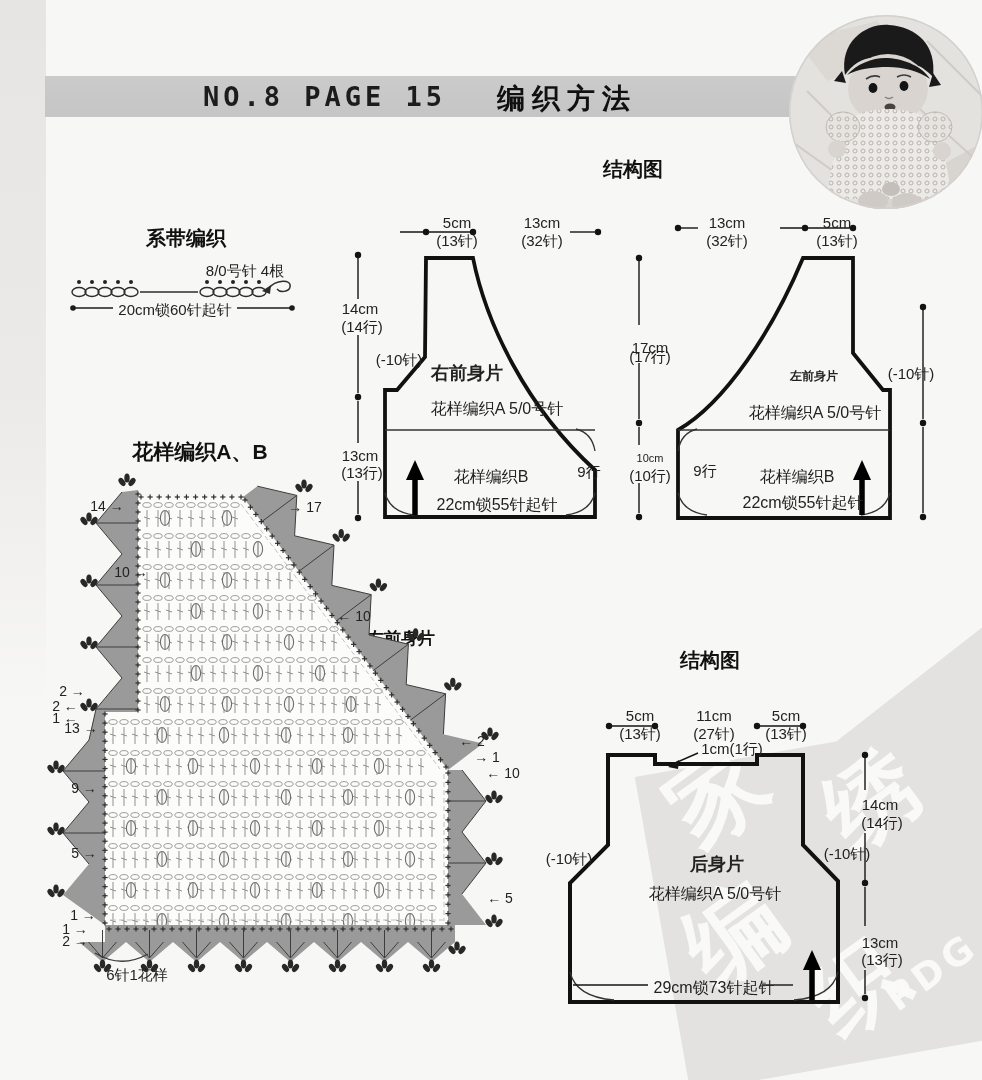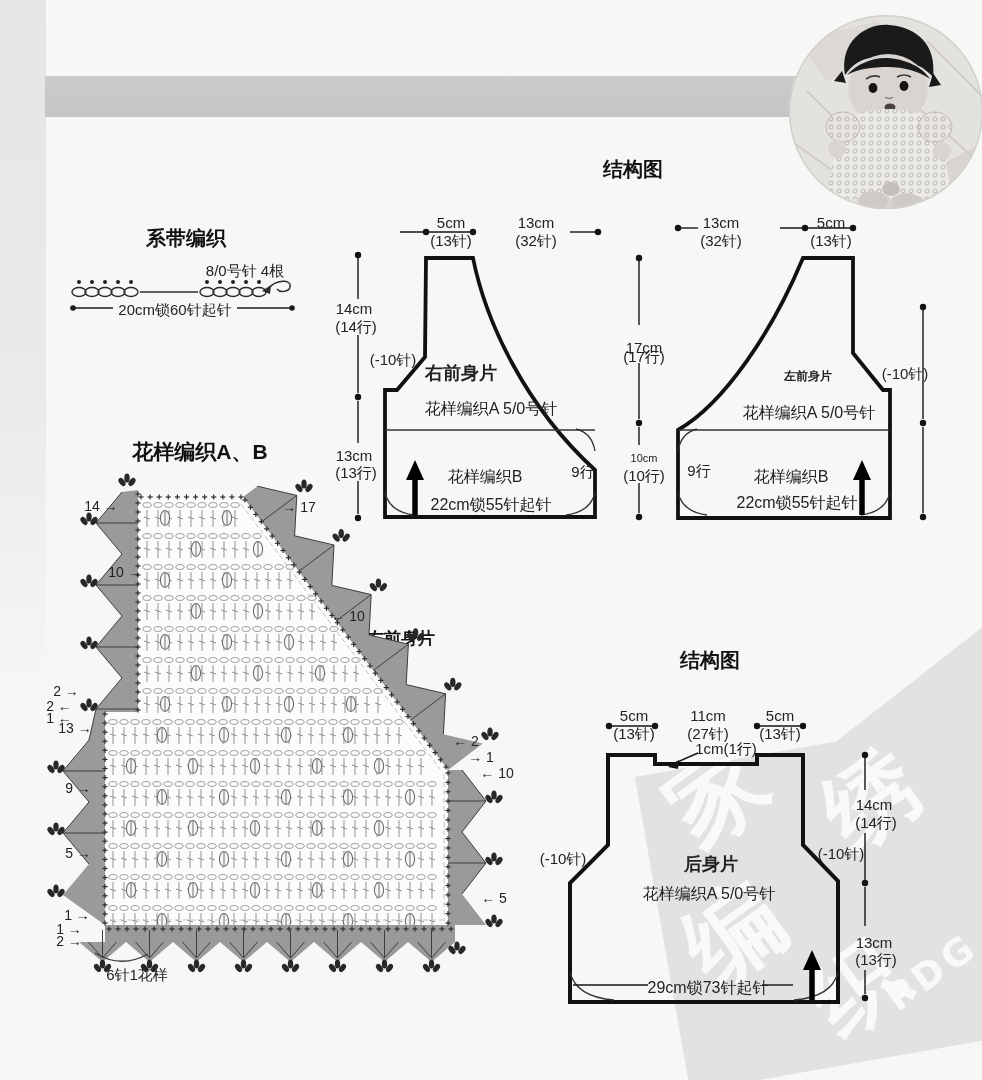--- a/index.html
+++ b/index.html
@@ -29,20 +29,22 @@
   <div class="abs" id="left-strip"></div>
   <div class="abs" id="wm-a"></div>
   <div class="abs" id="wm-b"></div>
   <div class="wm-glyph" style="left:718px;top:795px;font-size:96px;">家</div>
   <div class="wm-glyph" style="left:872px;top:800px;font-size:92px;">绣</div>
   <div class="wm-glyph" style="left:735px;top:935px;font-size:96px;">编</div>
   <div class="wm-glyph" style="left:858px;top:988px;font-size:88px;">织</div>
   <div class="wm-glyph" id="wm-pdg" style="left:932px;top:972px;">PDG</div>
 
   <div class="abs" id="header-band"></div>
+  <div class="abs" id="header-code">NO.8 PAGE 15</div>
+  <div class="abs" id="header-title">编织方法</div>
 
   <svg class="abs" id="photo" style="left:787px;top:11px;" width="198" height="202" viewBox="0 0 198 202">
     <defs>
         <clipPath id="pc">
           <circle cx="99" cy="101" r="97"></circle>
         </clipPath>
       </defs>
     <g clip-path="url(#pc)">
       <rect width="198" height="202" fill="#e4e2df"></rect>
       <path d="M0,150 L70,200 L198,130 L198,202 L0,202 Z" fill="#d8d5d1"></path>
@@ -1733,21 +1735,21 @@
       <circle cx="335" cy="55" r="3.2"></circle>
         <circle cx="335" cy="183" r="3.2"></circle>
         <circle cx="335" cy="298" r="3.2"></circle>
     </g>
     <g fill="#000" stroke="#000">
       <line x1="282" y1="300" x2="282" y2="268" stroke-width="5.5"></line>
       <polygon points="282,250 273,270 291,270" stroke="none"></polygon>
     </g>
   </svg>
 
-  <div class="abs" id="labels" style="left:2px;top:0;width:798px;height:1080px;">
+  <div class="abs" id="labels" style="left:8px;top:0;width:798px;height:1080px;">
       <div class="lbl" style="left: 449px; top: 222px; font-size: 15px;">5cm</div>
       <div class="lbl" style="left: 449px; top: 241px; font-size: 15px;">(13针)</div>
       <div class="lbl" style="left: 534px; top: 222px; font-size: 15px;">13cm</div>
       <div class="lbl" style="left: 534px; top: 241px; font-size: 15px;">(32针)</div>
       <div class="lbl" style="left: 352px; top: 308px; font-size: 15px;">14cm</div>
       <div class="lbl" style="left: 354px; top: 327px; font-size: 15px;">(14行)</div>
       <div class="lbl" style="left: 391px; top: 360px; font-size: 15px;">(-10针)</div>
       <div class="lbl" style="left: 459px; top: 373px; font-size: 18px; font-weight: 700;">右前身片</div>
       <div class="lbl" style="left: 489px; top: 409px; font-size: 16px;">花样编织A 5/0号针</div>
       <div class="lbl" style="left: 352px; top: 455px; font-size: 15px;">13cm</div>

